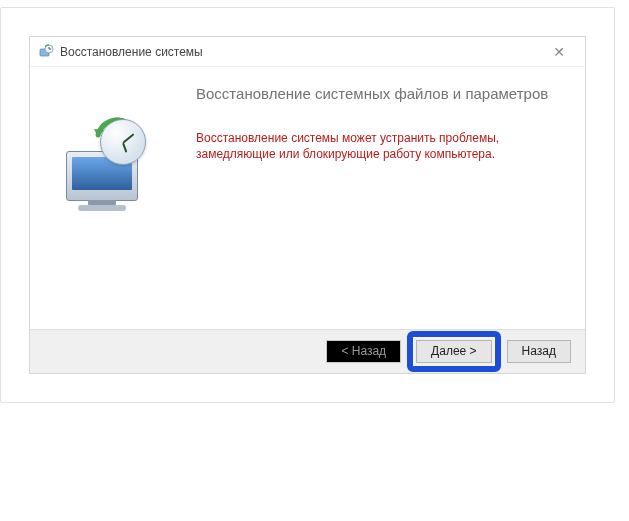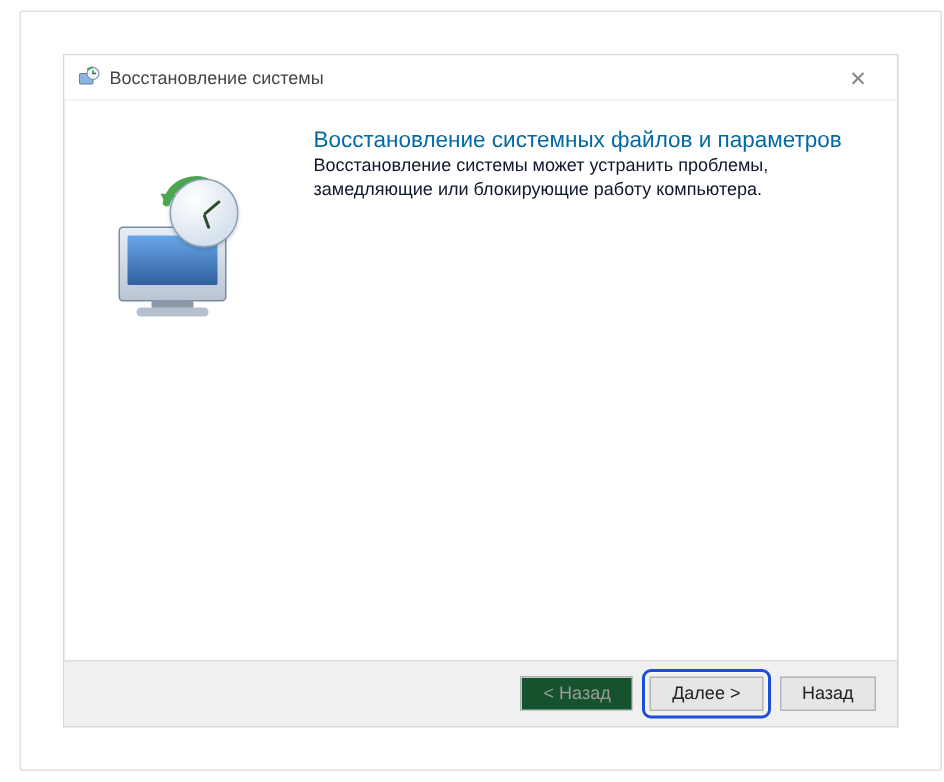--- a/index.html
+++ b/index.html
@@ -6,22 +6,22 @@
     body {
       font-family: "Segoe UI", Tahoma, sans-serif;
       font-size: 12px;
       background: #fff;
       width: 629px;
       height: 521px;
       position: relative;
     }
     .outer {
       position: absolute;
-      left: 13px; top: 7px;
-      width: 615px; height: 507px;
+      left: 0; top: 7px;
+      width: 615px; height: 396px;
       border: 1px solid #e0e0e0;
       border-radius: 2px;
       background: #fff;
     }
     .window {
       position: absolute;
       left: 28px; top: 28px;
       right: 28px; bottom: 28px;
       border: 1px solid #d6d6d6;
       background: #fff;
@@ -56,26 +56,27 @@
     .side {
       width: 140px;
       padding-top: 32px;
       flex-shrink: 0;
     }
     .main {
       flex: 1;
       padding-left: 8px;
     }
     .heading {
-      color: #0369a1;
+      color: #737373;
       font-size: 15px;
       font-weight: 400;
+      margin-bottom: 28px;
     }
     .para {
-      color: #0f172a;
+      color: #b91c1c;
       font-size: 12px;
       line-height: 1.35;
       margin-bottom: 14px;
       max-width: 350px;
     }
     .footer {
       height: 44px;
       background: #f0f0f0;
       display: flex;
       align-items: center;
@@ -91,25 +92,25 @@
       font-family: inherit;
       background: #e6e6e6;
       border: 1px solid #b5b5b5;
       color: #222;
       cursor: pointer;
       line-height: 21px;
     }
     .btn[disabled] {
       color: #9a9a9a;
       border-color: #c8c8c8;
-      background: #14532d;
+      background: #000000;
       cursor: default;
     }
     .highlight-wrap {
-      border: 2px solid #1d4ed8;
+      border: 6px solid #1d4ed8;
       border-radius: 6px;
       padding: 3px;
       box-shadow: 0 0 0 1px rgba(255,255,255,0.6) inset;
     }
     .restore-icon {
       width: 110px; height: 100px;
       position: relative;
     }
     .monitor-body {
       position: absolute;

